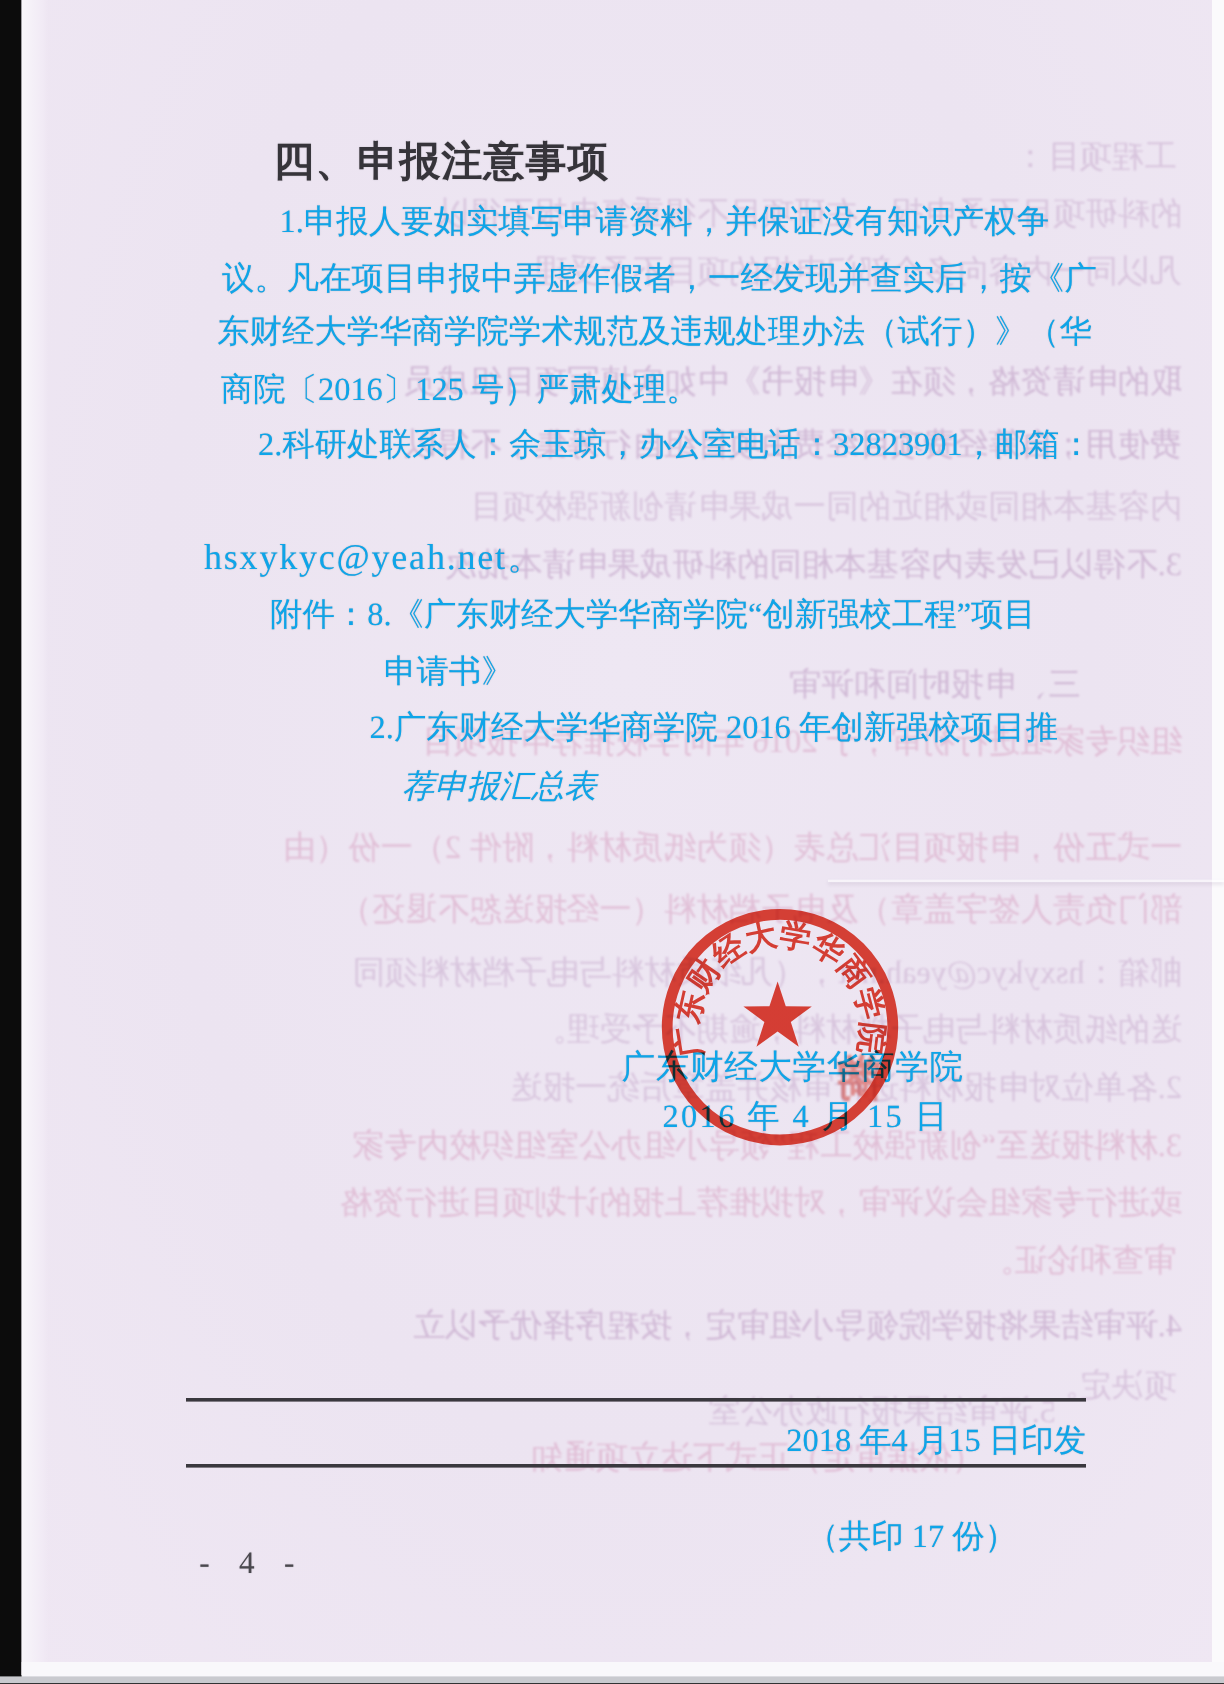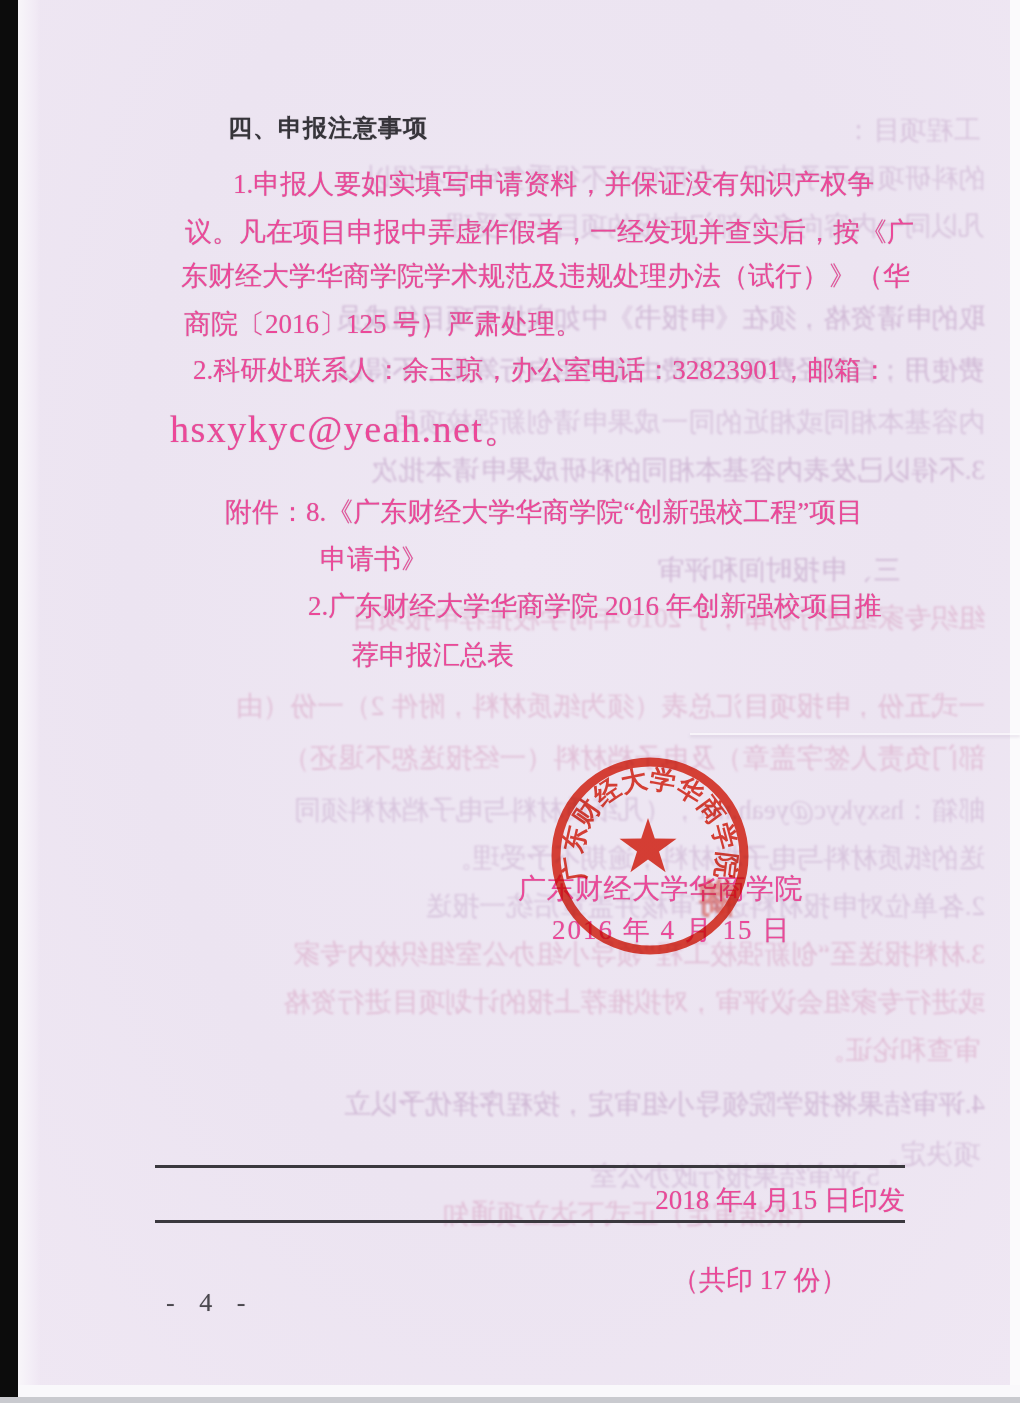--- a/index.html
+++ b/index.html
@@ -7,25 +7,25 @@
         font-family:"Liberation Serif","DejaVu Serif",serif;}
   #paper{position:absolute;left:18px;top:0;width:1002px;height:1396px;
          background:radial-gradient(ellipse at 50% 40%, #eee7f3 0%, #ece4f1 55%, #efe7f3 100%);}
   .edge-white-left{position:absolute;left:18px;top:0;width:22px;height:1396px;
          background:linear-gradient(90deg,#f8f6fa,#f1eaf5 80%,rgba(241,234,245,0));}
   .edge-white-right{position:absolute;left:1010px;top:0;width:10px;height:1396px;background:#fbfafc;}
   .edge-white-bottom{position:absolute;left:18px;top:1385px;width:1002px;height:13px;background:#f9f8fb;}
   .edge-gray-bottom{position:absolute;left:0;top:1397px;width:1020px;height:6px;background:#c9cacf;}
   .crease{position:absolute;left:690px;top:733px;width:330px;height:2px;
           background:rgba(255,255,255,0.55);box-shadow:0 2px 3px rgba(160,140,170,0.25);}
-  .line{position:absolute;white-space:nowrap;color:#ec4899;font-size:27px;
+  .line{position:absolute;white-space:nowrap;color:#0ea5e9;font-size:27px;
         text-shadow:0 0 1px rgba(65,63,70,0.35);}
   .heading{font-family:"Liberation Sans","DejaVu Sans",sans-serif;font-weight:700;color:#36343a;
-           font-size:24px;letter-spacing:1px;}
-  .latin{font-size:38px;letter-spacing:1.5px;}
+           font-size:34px;letter-spacing:1px;}
+  .latin{font-size:30px;letter-spacing:1.5px;margin-top:40px;}
   .bleed{position:absolute;white-space:nowrap;font-size:27px;color:#b087b6;opacity:0.34;
          transform:scaleX(-1);filter:blur(1.1px);text-align:left;overflow:hidden;}
   .bleed.pink{color:#cf86ae;opacity:0.40;}
   .bleed.strong{opacity:0.46;}
   .rule{position:absolute;background:#3a383e;height:3px;}
   #seal-wrap{position:absolute;left:0;top:0;width:1020px;height:1403px;pointer-events:none;
              mix-blend-mode:multiply;}
   #seal-ghost{position:absolute;left:697px;top:848px;width:44px;white-space:normal;
               font-size:37px;line-height:40px;font-weight:700;color:#e23627;opacity:0.5;
               transform:scaleX(-1);filter:blur(0.8px);writing-mode:vertical-rl;}
@@ -65,27 +65,27 @@
 
   <div class="crease"></div>
 
   <div class="line heading" style="left:228px;top:112px;">四、申报注意事项</div>
 
   <div class="line" style="left:233px;top:166px;">1.申报人要如实填写申请资料，并保证没有知识产权争</div>
   <div class="line" style="left:181px;top:258px;">东财经大学华商学院学术规范及违规处理办法（试行）》（华</div>
   <div class="line" style="left:185px;top:214px;">议。凡在项目申报中弄虚作假者，一经发现并查实后，按《广</div>
   <div class="line" style="left:184px;top:306px;">商院〔2016〕125 号）严肃处理。</div>
 
-  <div class="line" style="left:193px;top:352px;">2.科研处联系人：余玉琼，办公室电话：32823901，邮箱：</div>
+  <div class="line" style="left:215px;top:352px;">2.科研处联系人：余玉琼，办公室电话：32823901，邮箱：</div>
   <div class="line latin" style="left:170px;top:404px;">hsxykyc@yeah.net。</div>
 
   <div class="line" style="left:225px;top:494px;">附件：8.《广东财经大学华商学院“创新强校工程”项目</div>
   <div class="line" style="left:320px;top:541px;">申请书》</div>
   <div class="line" style="left:308px;top:588px;">2.广东财经大学华商学院 2016 年创新强校项目推</div>
-  <div class="line" style="left:352px;top:637px;">荐申报汇总表</div>
+  <div class="line" style="left:335px;top:637px;font-style:italic;">荐申报汇总表</div>
 
   <div class="line" style="left:518px;top:870px;font-size:28px;letter-spacing:0.5px;">广东财经大学华商学院</div>
   <div class="line" style="left:552px;top:912px;letter-spacing:2px;">2016 年 4 月 15 日</div>
 
   <div id="seal-wrap">
     <svg width="1020" height="1403" viewBox="0 0 1020 1403">
       <circle cx="650" cy="856" r="94" fill="none" stroke="#e23627" stroke-width="9" stroke-opacity="0.92"></circle>
       <polygon fill="#e23627" fill-opacity="0.93" points="648,818 641.2,838.6 619.5,838.7 637,851.6 630.4,872.3 648,859.6 665.6,872.3 659,851.6 676.5,838.7 654.8,838.6">
       </polygon>
       <defs>

